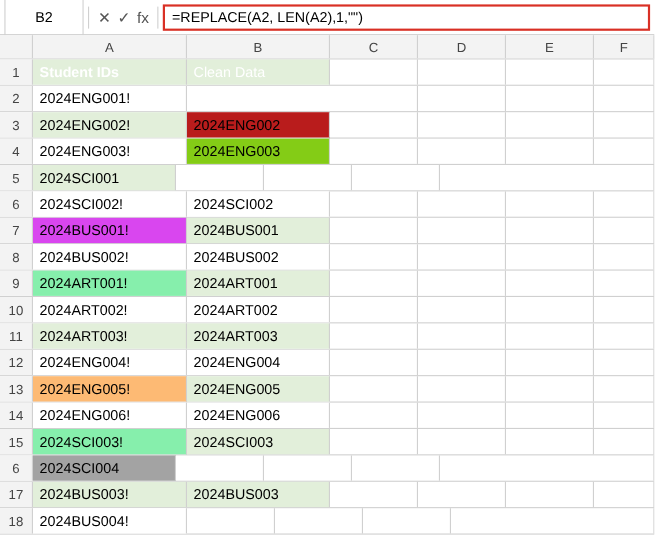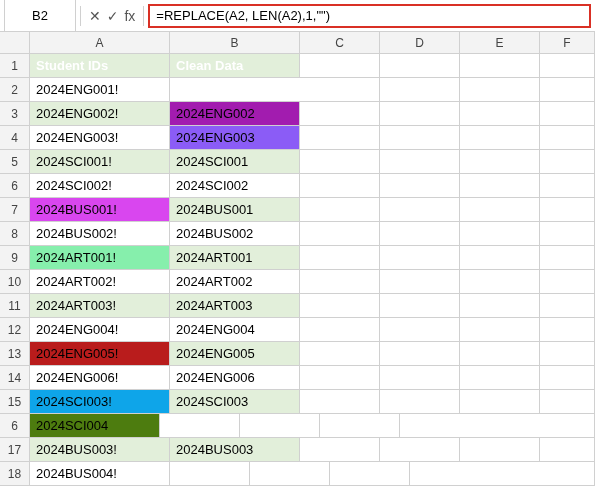--- a/index.html
+++ b/index.html
@@ -135,21 +135,21 @@
 
     
     .header-row .cell-a {
       background: #70ad47;
       color: #fff;
       font-weight: bold;
     }
     .header-row .cell-b {
       background: #70ad47;
       color: #fff;
-      font-weight: bold;
+      font-weight: normal;
     }
     .header-row .row-num {
       background: #f3f3f3;
     }
 
     
     .selected-b {
       background: #e8f4e8;
       outline: 2px solid #217346;
       outline-offset: -2px;
@@ -229,38 +229,37 @@
     <div class="cell cell-a" style="background:#fff">2024ENG001!</div>
     <div class="cell cell-b selected-b" style="background:">2024ENG001</div>
     <div class="cell cell-c"></div>
     <div class="cell cell-d"></div>
     <div class="cell cell-e"></div>
     <div class="cell cell-f"></div>
   </div>
       <div class="data-row">
     <div class="row-num">3</div>
     <div class="cell cell-a" style="background:#e2efda">2024ENG002!</div>
-    <div class="cell cell-b " style="background:#a21caf">2024ENG002</div>
+    <div class="cell cell-b " style="background:#b91c1c">2024ENG002</div>
     <div class="cell cell-c"></div>
     <div class="cell cell-d"></div>
     <div class="cell cell-e"></div>
     <div class="cell cell-f"></div>
   </div>
       <div class="data-row">
     <div class="row-num">4</div>
     <div class="cell cell-a" style="background:#fff">2024ENG003!</div>
-    <div class="cell cell-b " style="background:#8b5cf6">2024ENG003</div>
+    <div class="cell cell-b " style="background:#84cc16">2024ENG003</div>
     <div class="cell cell-c"></div>
     <div class="cell cell-d"></div>
     <div class="cell cell-e"></div>
     <div class="cell cell-f"></div>
   </div>
       <div class="data-row">
     <div class="row-num">5</div>
-    <div class="cell cell-a" style="background:#e2efda">2024SCI001!</div>
     <div class="cell cell-b " style="background:#e2efda">2024SCI001</div>
     <div class="cell cell-c"></div>
     <div class="cell cell-d"></div>
     <div class="cell cell-e"></div>
     <div class="cell cell-f"></div>
   </div>
       <div class="data-row">
     <div class="row-num">6</div>
     <div class="cell cell-a" style="background:#fff">2024SCI002!</div>
     <div class="cell cell-b " style="background:#fff">2024SCI002</div>
@@ -318,48 +317,48 @@
     <div class="row-num">12</div>
     <div class="cell cell-a" style="background:#fff">2024ENG004!</div>
     <div class="cell cell-b " style="background:#fff">2024ENG004</div>
     <div class="cell cell-c"></div>
     <div class="cell cell-d"></div>
     <div class="cell cell-e"></div>
     <div class="cell cell-f"></div>
   </div>
       <div class="data-row">
     <div class="row-num">13</div>
-    <div class="cell cell-a" style="background:#b91c1c">2024ENG005!</div>
+    <div class="cell cell-a" style="background:#fdba74">2024ENG005!</div>
     <div class="cell cell-b " style="background:#e2efda">2024ENG005</div>
     <div class="cell cell-c"></div>
     <div class="cell cell-d"></div>
     <div class="cell cell-e"></div>
     <div class="cell cell-f"></div>
   </div>
       <div class="data-row">
     <div class="row-num">14</div>
     <div class="cell cell-a" style="background:#fff">2024ENG006!</div>
     <div class="cell cell-b " style="background:#fff">2024ENG006</div>
     <div class="cell cell-c"></div>
     <div class="cell cell-d"></div>
     <div class="cell cell-e"></div>
     <div class="cell cell-f"></div>
   </div>
       <div class="data-row">
     <div class="row-num">15</div>
-    <div class="cell cell-a" style="background:#0ea5e9">2024SCI003!</div>
+    <div class="cell cell-a" style="background:#86efac">2024SCI003!</div>
     <div class="cell cell-b " style="background:#e2efda">2024SCI003</div>
     <div class="cell cell-c"></div>
     <div class="cell cell-d"></div>
     <div class="cell cell-e"></div>
     <div class="cell cell-f"></div>
   </div>
       <div class="data-row">
     <div class="row-num">6</div>
-    <div class="cell cell-b " style="background:#4d7c0f">2024SCI004</div>
+    <div class="cell cell-b " style="background:#a3a3a3">2024SCI004</div>
     <div class="cell cell-c"></div>
     <div class="cell cell-d"></div>
     <div class="cell cell-e"></div>
     <div class="cell cell-f"></div>
   </div>
       <div class="data-row">
     <div class="row-num">17</div>
     <div class="cell cell-a" style="background:#e2efda">2024BUS003!</div>
     <div class="cell cell-b " style="background:#e2efda">2024BUS003</div>
     <div class="cell cell-c"></div>

